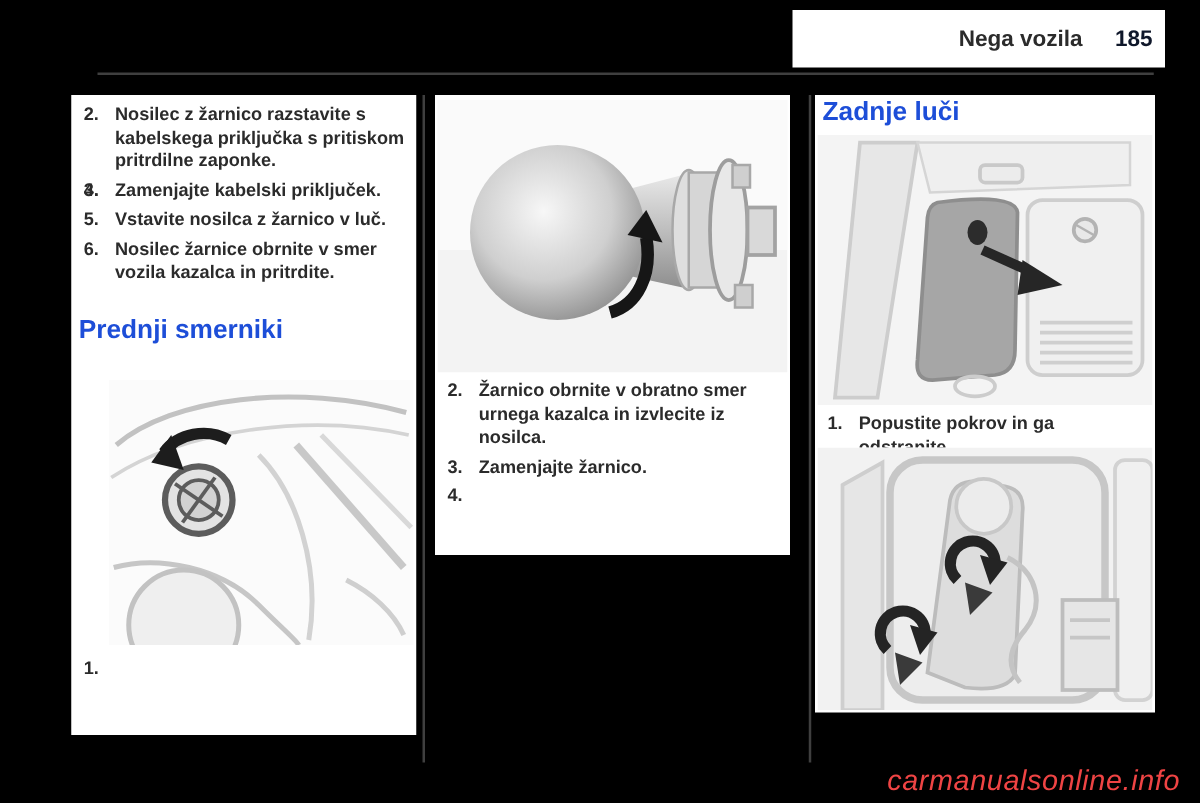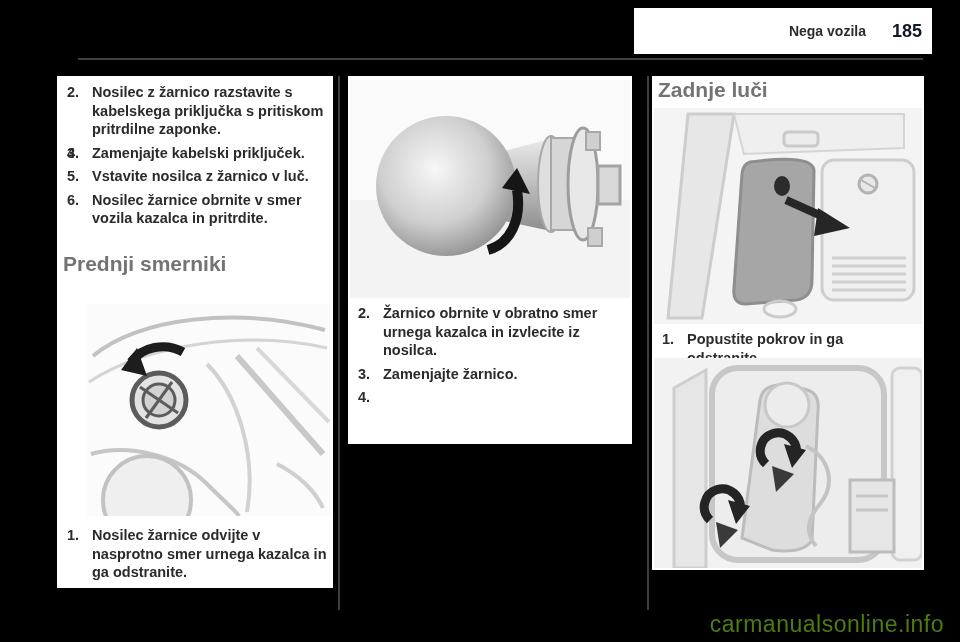--- a/index.html
+++ b/index.html
@@ -6,49 +6,49 @@
   html,body { background:#000; }
   #canvas {
     position:relative; width:960px; height:642px; background:#000;
     font-family:"Liberation Sans", sans-serif; overflow:hidden;
   }
   
   .header-box {
     position:absolute; left:634px; top:8px; width:298px; height:46px;
     background:#ffffff; display:flex; align-items:center; justify-content:flex-end;
   }
-  .header-title { font-size:14px; font-weight:bold; color:#2b2b2b; margin-right:26px; }
+  .header-title { font-size:18px; font-weight:bold; color:#2b2b2b; margin-right:26px; }
   .header-page  { font-size:18px; font-weight:bold; color:#0f172a; margin-right:10px; }
   .rule-h {
     position:absolute; left:78px; top:58px; width:845px; height:2px; background:#3f3f3f;
   }
   .rule-v { position:absolute; top:76px; width:2px; height:534px; background:#3f3f3f; }
   #divider-1 { left:338px; }
   #divider-2 { left:647px; }
 
   
   .panel { position:absolute; background:#ffffff; }
   #col1-panel { left:57px;  top:76px; width:276px; height:512px; }
   #col2-panel { left:348px; top:76px; width:284px; height:368px; }
   #col3-panel { left:652px; top:76px; width:272px; height:494px; }
 
   .steps { position:absolute; left:8px; right:6px; }
   .step  { position:relative; padding-left:27px; margin-bottom:5px;
            font-size:14.5px; line-height:18.5px; font-weight:bold; color:#2b2b2b; }
   .step .num { position:absolute; left:2px; top:0; }
 
-  .col-heading { position:absolute; left:6px; font-size:21px; font-weight:bold; color:#737373; }
+  .col-heading { position:absolute; left:6px; font-size:21px; font-weight:bold; color:#1d4ed8; }
 
   .illustration { position:absolute; background:#fff; }
   .illustration svg { display:block; }
 
   
   .watermark {
     position:absolute; right:16px; bottom:4px;
-    font-size:23px; color:#4d7c0f; letter-spacing:0.5px;
+    font-size:23px; color:#ef4444; letter-spacing:0.5px;font-style:italic;
   }
 </style>
 </head>
 <body>
 
 <div id="canvas">
 
   <div class="header-box">
     <span class="header-title">Nega vozila</span>
     <span class="header-page">185</span>
@@ -98,21 +98,20 @@
         <line x1="85" y1="78" x2="59" y2="114" stroke="#5c5c5c" stroke-width="3"></line>
         <path d="M96,48 A38,34 0 0 0 44,58" stroke="#1d1d1d" stroke-width="9" fill="none"></path>
         <polygon points="50,44 34,66 60,72" fill="#1d1d1d"></polygon>
         <path d="M190,160 C210,170 228,186 236,204" stroke="#cfcfcf" stroke-width="4" fill="none"></path>
       </svg>
     </div>
 
     <div class="steps" style="top:450px;">
       <div class="step">
         <span class="num">1.</span>
-        <span>Nosilec žarnice odvijte v nasprotno smer urnega kazalca in ga odstranite.</span>
       </div>
     </div>
   </div>
 
   <div class="panel" id="col2-panel">
 
     <div class="illustration" style="left:2px; top:4px; width:280px; height:218px;">
       <svg width="280" height="218" viewBox="0 0 280 218">
         <defs>
           <radialGradient id="bulbGrad" cx="42%" cy="38%" r="65%">

